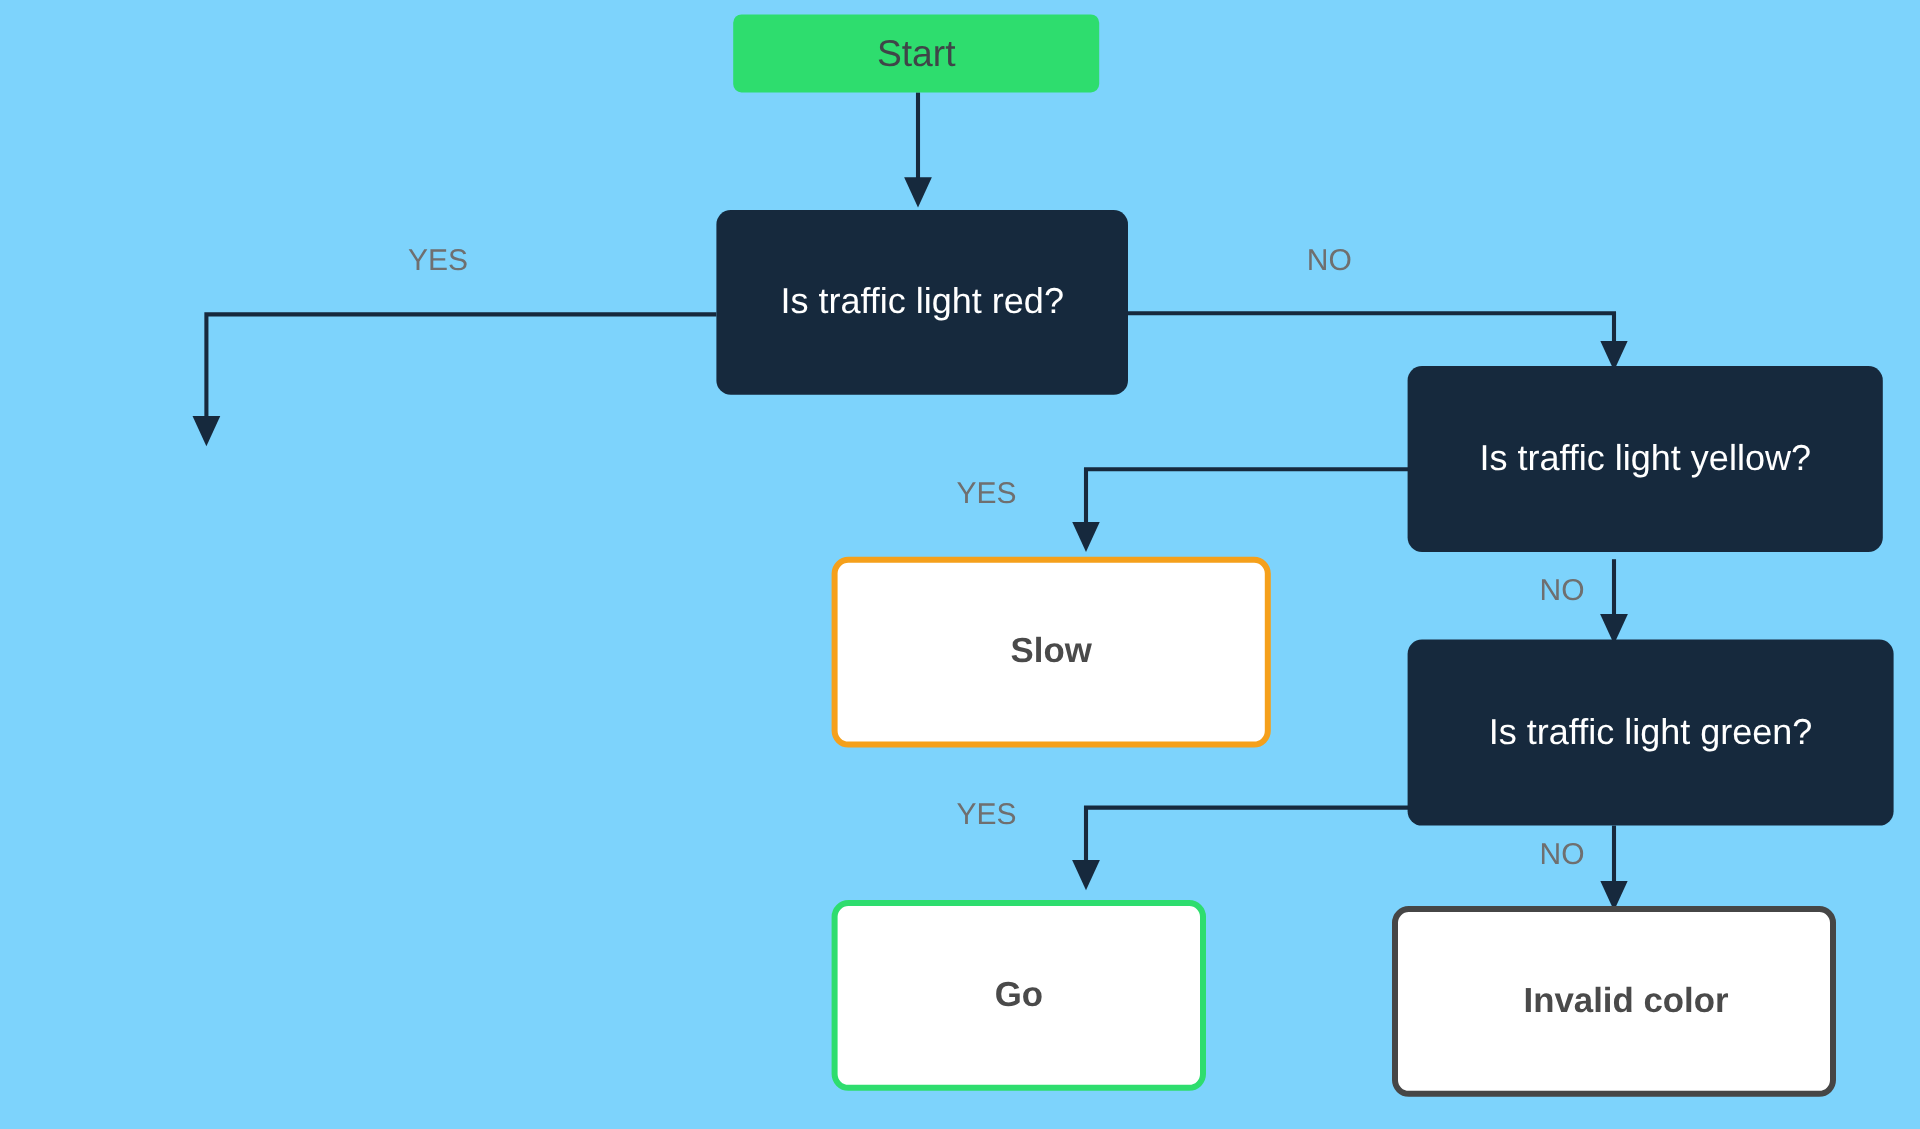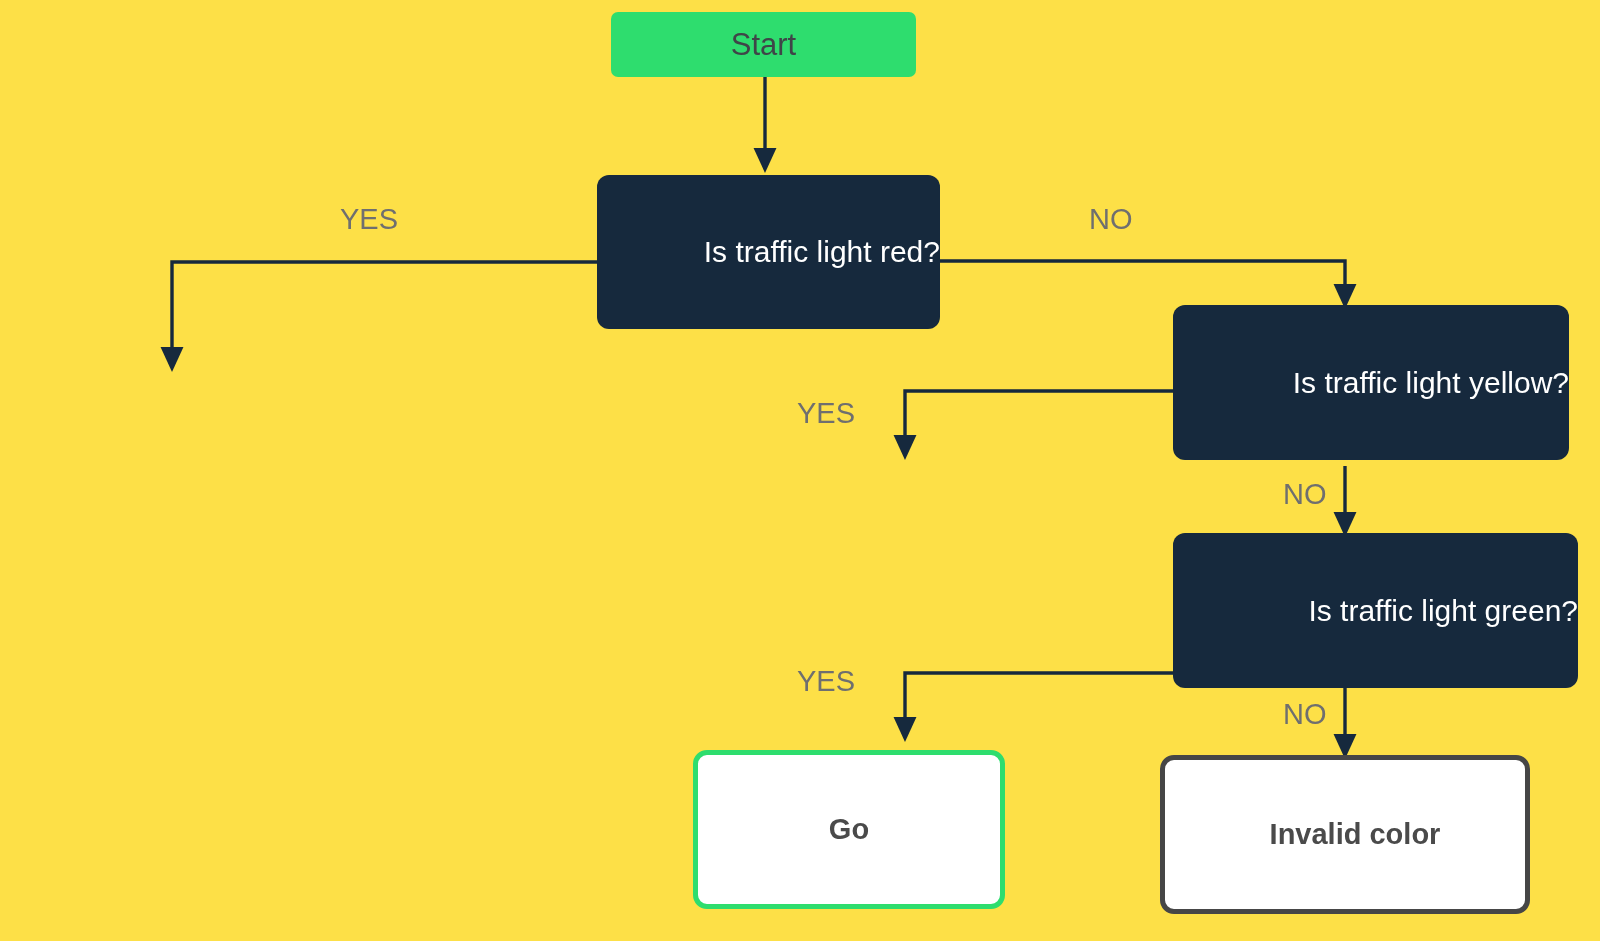--- a/index.html
+++ b/index.html
@@ -5,21 +5,21 @@
 <style>
   html, body {
     margin: 0;
     padding: 0;
     background: #ffffff;
   }
   #canvas {
     position: relative;
     width: 1600px;
     height: 941px;
-    background: #fde047;
+    background: #7dd3fc;
     overflow: hidden;
     font-family: "Liberation Sans", sans-serif;
   }
   #edge-layer {
     position: absolute;
     left: 0;
     top: 0;
     width: 1600px;
     height: 941px;
     pointer-events: none;
@@ -39,40 +39,39 @@
     font-size: 31px;
     font-weight: 400;
     border-radius: 7px;
   }
   .node-decision {
     background: #16293d;
     color: #ffffff;
     font-size: 30px;
     font-weight: 400;
     border-radius: 12px;
-    justify-content: flex-end;
   }
   .node-outcome {
     background: #ffffff;
     color: #4a4a4a;
     font-size: 29px;
     font-weight: bold;
     border-width: 5px;
     border-style: solid;
     border-radius: 14px;
   }
   .node-outcome-stop   { border-color: #fb1c0b; }
   .node-outcome-slow   { border-color: #f5a01b; }
   .node-outcome-go     { border-color: #2edd6e; }
   .node-outcome-invalid{ border-color: #464646; }
 
   .edge-label {
     position: absolute;
     color: #6f6f6f;
-    font-size: 29px;
+    font-size: 25px;
     font-weight: 400;
     white-space: nowrap;
   }
 </style>
 </head>
 <body>
 
 <div id="canvas">
 
   <svg id="edge-layer" viewBox="0 0 1600 941">
@@ -102,20 +101,23 @@
 
   <div class="node node-decision" style="left:1173px; top:305px; width:396px; height:155px;">
     <span>Is traffic light yellow?</span>
   </div>
 
   <div class="node node-decision" style="left:1173px; top:533px; width:405px; height:155px;">
     <span>Is traffic light green?</span>
   </div>
 
 
+  <div class="node node-outcome node-outcome-slow" style="left:693px; top:464px; width:366px; height:159px;">
+    <span>Slow</span>
+  </div>
 
   <div class="node node-outcome node-outcome-go" style="left:693px; top:750px; width:312px; height:159px;">
     <span>Go</span>
   </div>
 
   <div class="node node-outcome node-outcome-invalid" style="left:1160px; top:755px; width:370px; height:159px;padding-left:20px;">
     <span>Invalid color</span>
   </div>
 
   <div class="edge-label" style="left:340px; top:203px;">YES</div>

